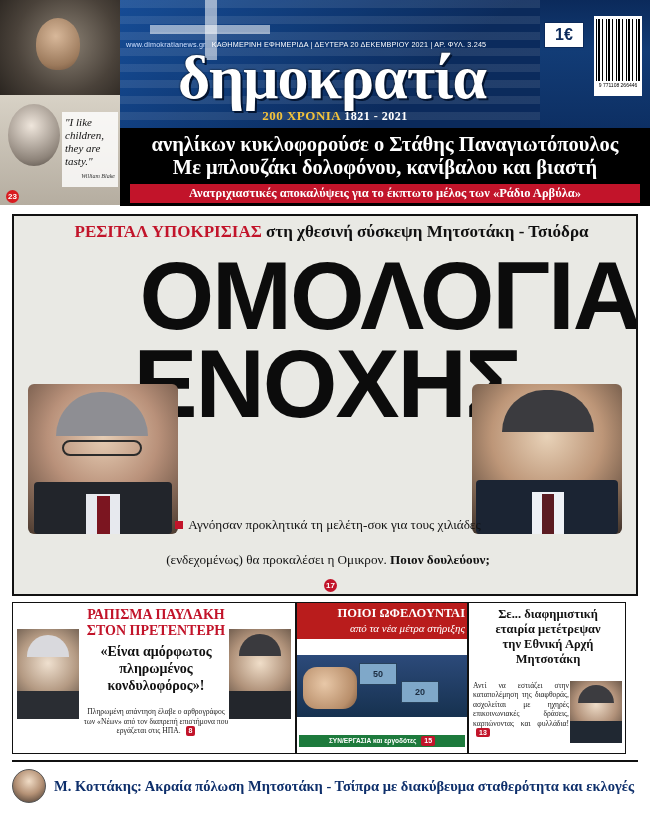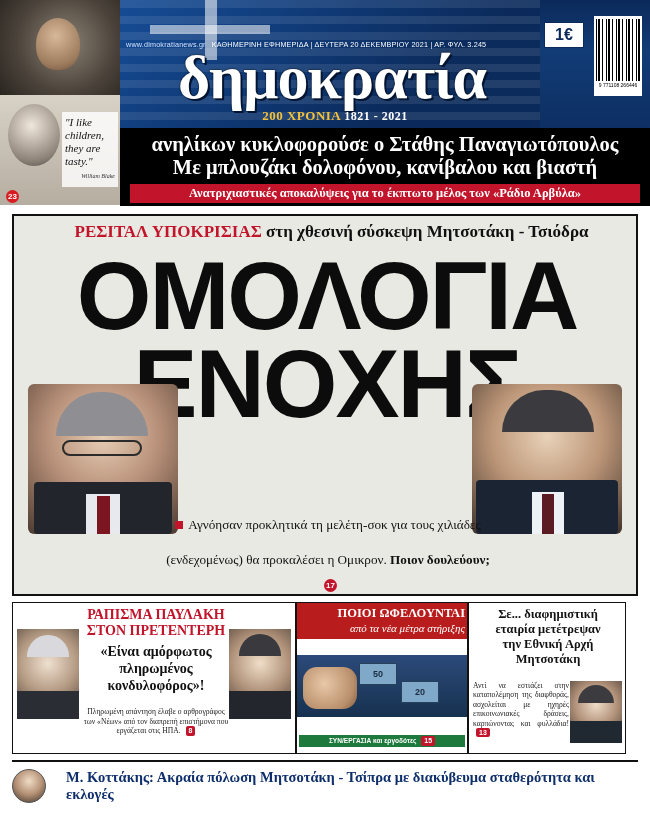--- a/index.html
+++ b/index.html
@@ -136,21 +136,21 @@
     border: 2px solid #111;
     background: #e9e9e4;
     overflow: hidden;
   }
   .kicker {
     position: absolute; left: 0; top: 6px; width: 626px; text-align: center;
     font-family: "Liberation Serif", serif; font-size: 17px; font-weight: bold; color: #111;
   }
   .kicker .red { color: #c2142a; margin-left: 9px; }
   .omologia {
-    position: absolute; left: 0; top: 34px; width: 626px; text-align: center;
+    position: absolute; left: 0; top: 34px; width: 626px; text-align: right;
     font-family: "Liberation Sans", sans-serif;
     font-weight: bold; font-size: 96px; line-height: 92px;
     color: #0c0c0c; letter-spacing: -2px;
   }
   .enohis {
     position: absolute; left: 0; top: 122px; width: 626px; text-align: center;
     font-family: "Liberation Sans", sans-serif;
     font-weight: bold; font-size: 96px; line-height: 92px;
     color: #0c0c0c; letter-spacing: -2px;
   }
@@ -268,21 +268,21 @@
   .cell-c .thumb {
     position:absolute; right:3px; top:78px; width:52px; height:62px;
     background: radial-gradient(circle at 50% 38%, #eedcc8 0%, #b2927a 45%, #332b24 100%);
   }
   .cell-c .thumb .hair{position:absolute;left:8px;top:4px;width:36px;height:18px;border-radius:18px 18px 0 0;background:#3c3c40;}
   .cell-c .thumb .suit{position:absolute;left:0;bottom:0;width:52px;height:22px;background:#202832;}
 
   
   .footer {
     position: absolute; left: 12px; top: 760px; width: 626px; height: 44px;
-    border-top: 2px solid #111; display: flex; align-items: center; gap: 20px; padding-top: 6px;
+    border-top: 2px solid #111; display: flex; align-items: center; gap: 8px; padding-top: 6px;
   }
   .footer .avatar {
     width: 34px; height: 34px; border-radius: 50%;
     background: radial-gradient(circle at 50% 35%, #f0dcc6 0%, #b59276 50%, #3b312a 100%);
     border: 1px solid #555; flex: 0 0 auto;
   }
   .footer .ftext {
     font-family:"Liberation Serif",serif; font-size:14.5px; font-weight:bold; color:#0e2f6b;
   }
   .footer .ftext .name { color:#0e2f6b; }

